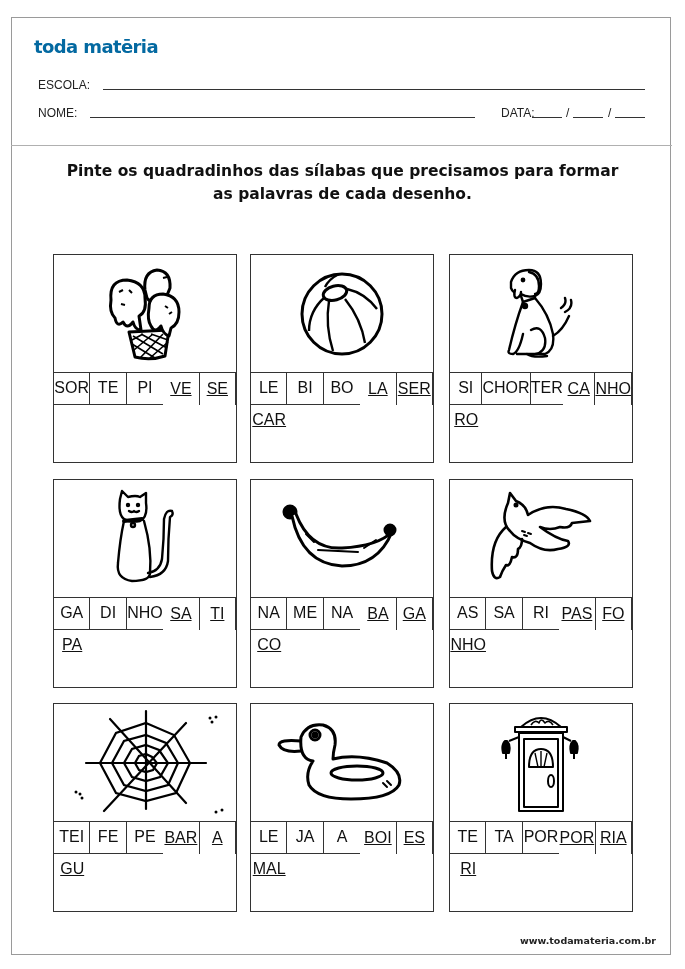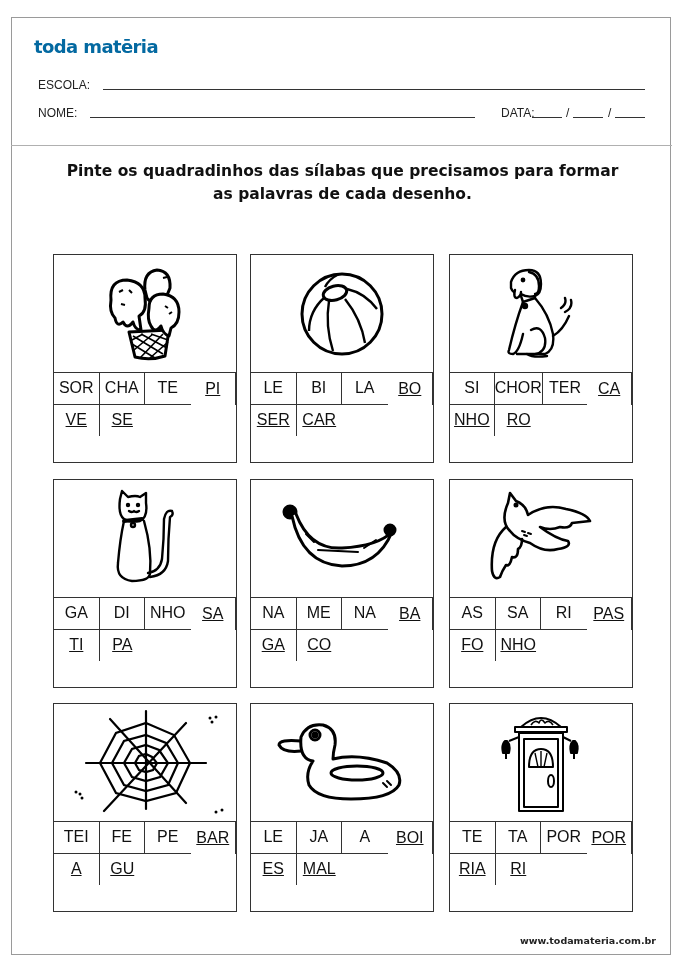--- a/index.html
+++ b/index.html
@@ -5,21 +5,21 @@
   html, body { margin:0; padding:0; background:#ffffff; }
   body { width:685px; height:969px; position:relative; overflow:hidden; font-family:"Liberation Sans", sans-serif; color:#111; }
   .sheet { position:absolute; left:11px; top:17px; width:660px; height:938px; border:1.5px solid #9a9a9a; box-sizing:border-box; }
   .header-divider { position:absolute; left:11px; top:145px; width:661px; height:0; border-top:1.5px solid #b0b0b0; }
   .logo { position:absolute; left:34px; top:36px; font-family:"DejaVu Sans", sans-serif; font-size:18px; font-weight:bold; letter-spacing:-0.6px; color:#0369a1; }
   .field-label { position:absolute; font-size:12px; color:#222; }
   .field-line { position:absolute; height:0; border-top:1px solid #333; }
   .instruction { position:absolute; left:40px; top:160px; width:605px; text-align:center; font-family:"DejaVu Sans", sans-serif; font-weight:bold; font-size:15.5px; line-height:23px; color:#111; }
   .card { position:absolute; width:184px; height:209px; border:1.5px solid #333; box-sizing:border-box; background:#fff; }
   .card .pic { position:absolute; left:0; top:0; width:100%; height:117px; display:flex; align-items:center; justify-content:center; }
-  .card .grid { position:absolute; left:0; top:117px; width:100%; height:64px; display:grid; grid-template-columns:1fr 1fr 1fr 1fr; grid-template-rows:1fr 1fr; border-top:1.5px solid #333; box-sizing:border-box; }
+  .card .grid { position:absolute; left:0; top:117px; width:100%; height:64px; display:grid; grid-template-columns:1fr 1fr 1fr 1fr 1fr; grid-template-rows:1fr 1fr; border-top:1.5px solid #333; box-sizing:border-box; }
   .cell { display:flex; align-items:center; justify-content:center; font-size:16px; color:#111; border-right:1.5px solid #333; border-bottom:1.5px solid #333; box-sizing:border-box; cursor:pointer; }
   .cell:nth-child(3n) { border-right:none; }
   .cell:nth-child(n+4) { border-bottom:none;text-decoration:underline; }
   .footer-url { position:absolute; right:29px; top:935px; font-family:"DejaVu Sans", sans-serif; font-weight:bold; font-size:9.5px; color:#222; }
   svg { overflow:visible; }
 </style>
 </head>
 <body>
 
 <div class="sheet"></div>
@@ -51,41 +51,40 @@
       <path d="M24 68 L30 93 Q45 97 60 92 L64 66 Z" fill="#fff"></path>
       <path d="M28 72 L58 90 M27 80 L50 94 M36 70 L62 84 M46 70 L63 76 M58 70 L35 94 M48 70 L29 86 M38 70 L27 76 M63 78 L45 94" stroke-width="1.6"></path>
       <path d="M40 26 Q38 8 52 6 Q66 7 65 24 Q63 30 60 34 L58 48 Q54 44 52 36 Q46 40 42 34 Z" fill="#fff"></path>
       <path d="M6 36 Q4 16 22 16 Q40 18 40 34 Q42 48 34 52 L36 66 Q30 66 28 58 Q22 66 18 58 Q12 64 10 54 Q4 48 6 36 Z" fill="#fff"></path>
       <path d="M44 44 Q44 30 58 30 Q74 32 74 48 Q74 60 66 64 L64 72 Q58 70 56 62 Q50 70 46 62 Q42 56 44 44 Z" fill="#fff"></path>
       <path d="M14 28 l4 -2 M24 26 l3 3 M16 40 l4 1 M58 14 l4 -1 M60 42 l3 2 M64 50 l3 -2" stroke-width="2"></path>
     </svg>
   </div>
   <div class="grid">
     <div class="cell">SOR</div>
-    <div class="cell">CHA</div>
     <div class="cell">TE</div>
     <div class="cell">PI</div>
     <div class="cell">VE</div>
     <div class="cell">SE</div>
   </div>
 </div>
 
 <div class="card" style="left:250px; top:254px;">
   <div class="pic">
     <svg width="86" height="86" viewBox="0 0 86 86" fill="none" stroke="#000" stroke-width="3">
       <circle cx="43" cy="43" r="40" fill="#fff"></circle>
       <ellipse cx="36" cy="22" rx="12" ry="7" transform="rotate(-15 36 22)"></ellipse>
       <path d="M26 26 Q10 40 10 60 M30 30 Q26 55 34 80 M46 28 Q62 48 66 72 M48 18 Q66 22 78 38 M26 16 Q30 8 40 3" stroke-width="2.4"></path>
     </svg>
   </div>
   <div class="grid">
     <div class="cell">LE</div>
     <div class="cell">BI</div>
+    <div class="cell">BO</div>
     <div class="cell">LA</div>
-    <div class="cell">BO</div>
     <div class="cell">SER</div>
     <div class="cell">CAR</div>
   </div>
 </div>
 
 <div class="card" style="left:449px; top:254px;">
   <div class="pic">
     <svg width="80" height="100" viewBox="0 0 80 100" fill="none" stroke="#000" stroke-width="2.4" stroke-linejoin="round" stroke-linecap="round">
       <path d="M10 18 Q14 6 28 6 Q40 6 40 20 Q40 30 34 32 Q26 34 20 30 Q12 30 10 24 Z" fill="#fff"></path>
       <path d="M28 8 Q38 10 38 22 Q38 30 34 30"></path>

